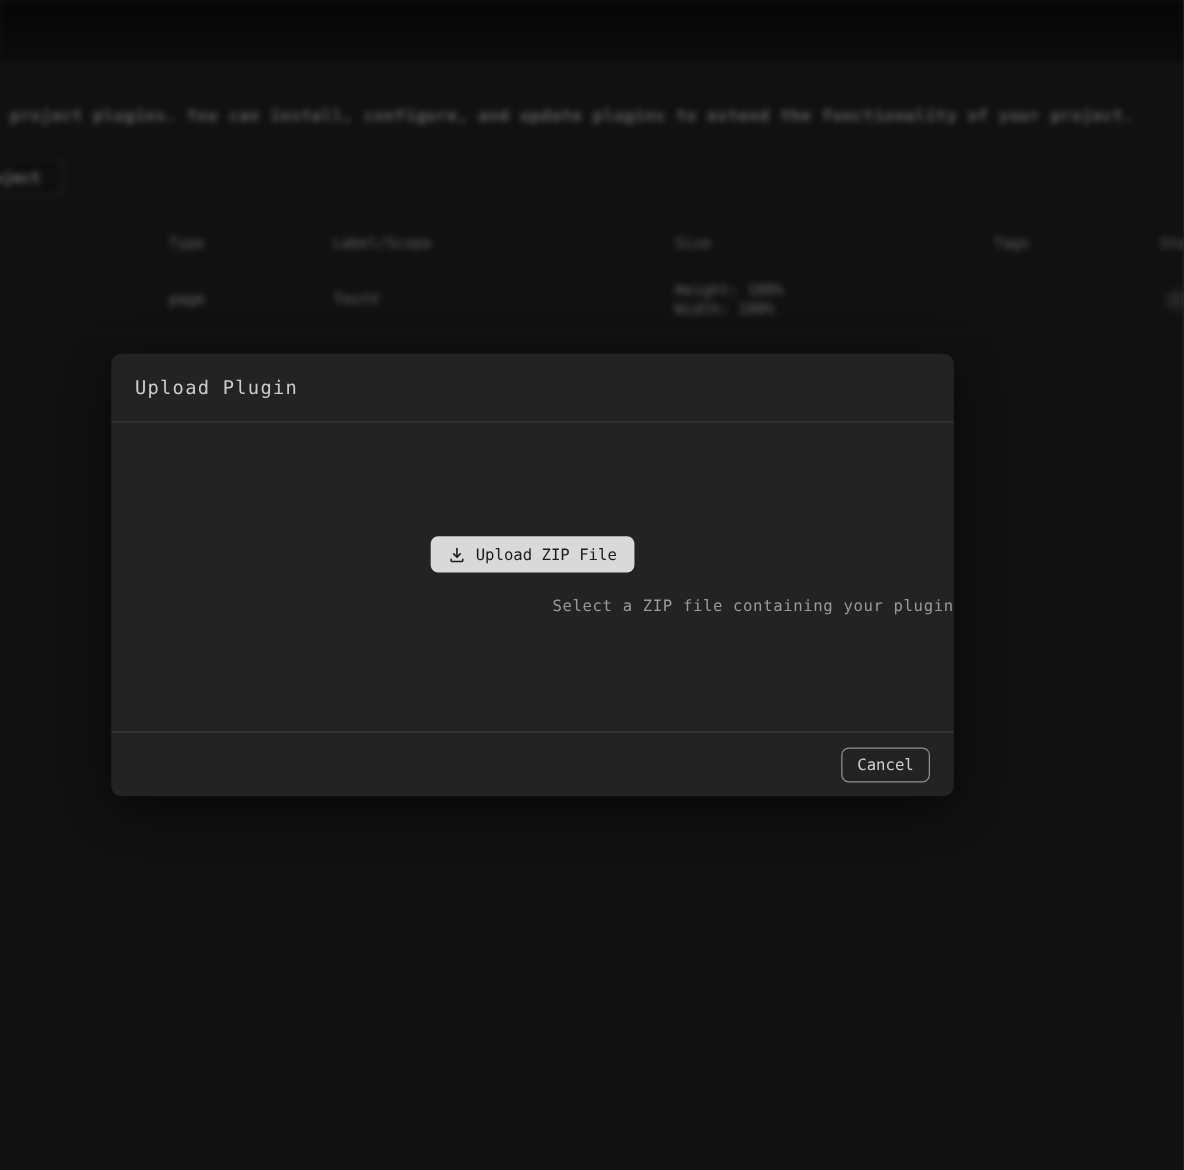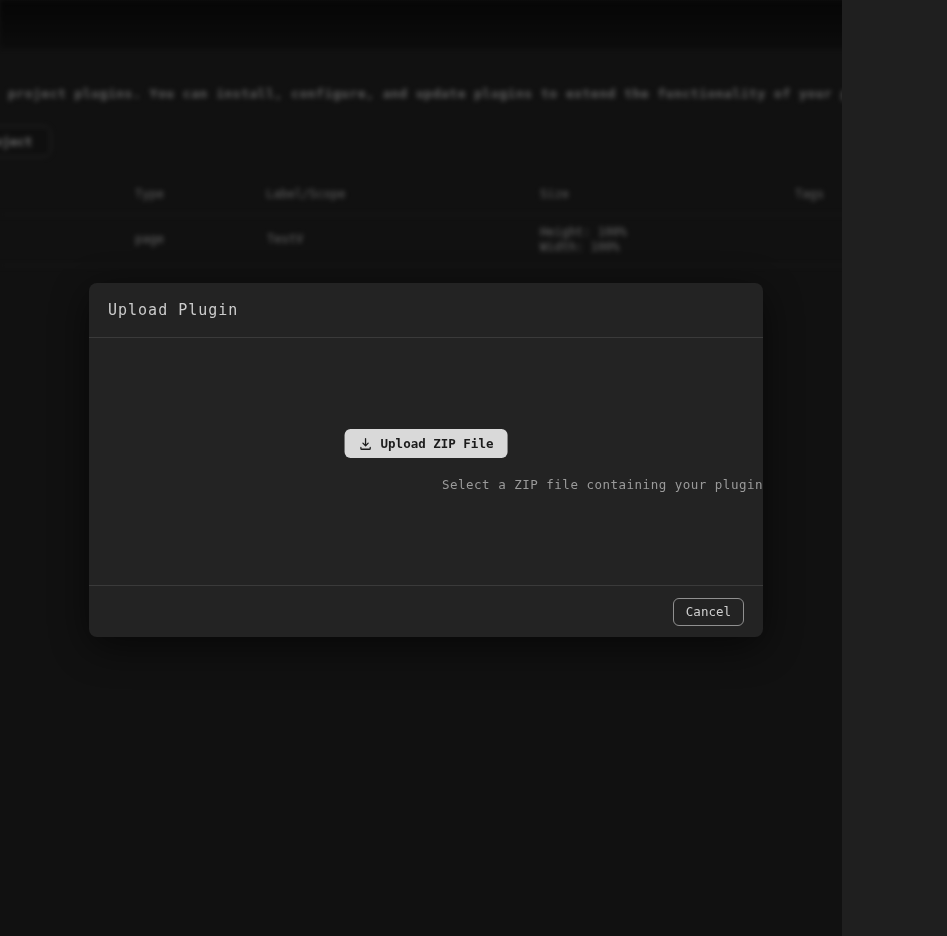--- a/index.html
+++ b/index.html
@@ -6,21 +6,21 @@
     margin: 0;
     padding: 0;
     width: 947px;
     height: 936px;
     overflow: hidden;
     background: #1f1f1f;
     font-family: "DejaVu Sans Mono", "Liberation Mono", monospace;
   }
   .stage {
     position: relative;
-    width: 842px;
+    width: 946px;
     height: 936px;
     overflow: hidden;
   }
   
   .bg-page {
     position: absolute;
     inset: 0;
     filter: blur(2.6px);
   }
   .topbar {
@@ -137,21 +137,21 @@
     padding: 0 14px;
     display: flex;
     align-items: center;
     gap: 8px;
     background: #d9d9d9;
     border: none;
     border-radius: 6px;
     color: #1c1c1c;
     font-family: "DejaVu Sans Mono", "Liberation Mono", monospace;
     font-size: 12.5px;
-    font-weight: 700;
+    font-weight: 400;
     cursor: pointer;
     white-space: nowrap;
   }
   .upload-btn svg { display: block; }
   .helper-text {
     position: absolute;
     left: 0; right: 0;
     top: 139px;
     text-align: right;
     color: #9a9a9a;

